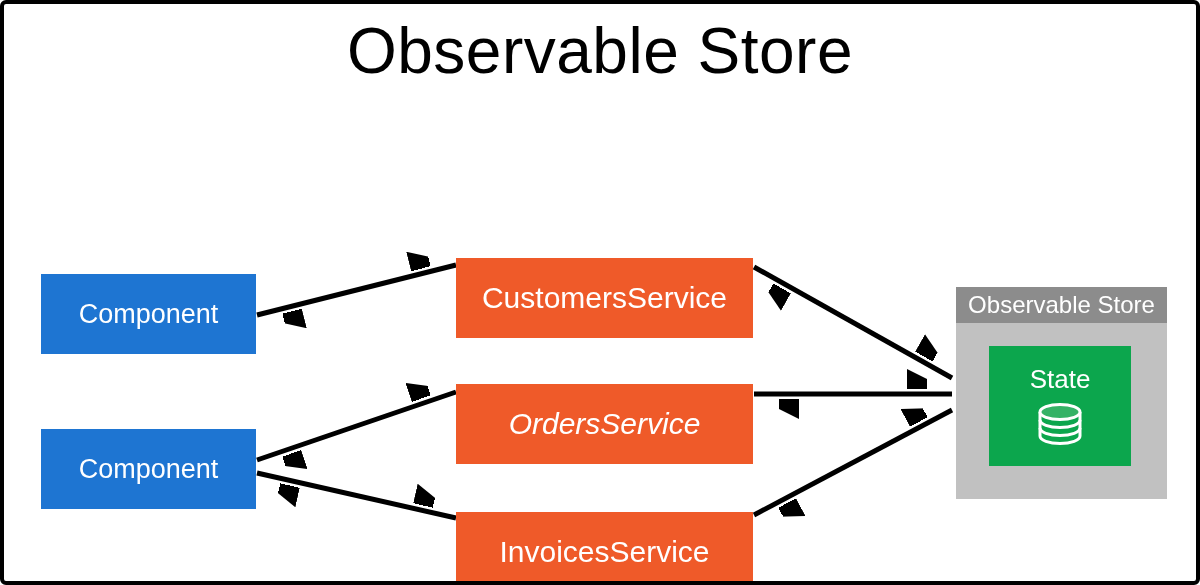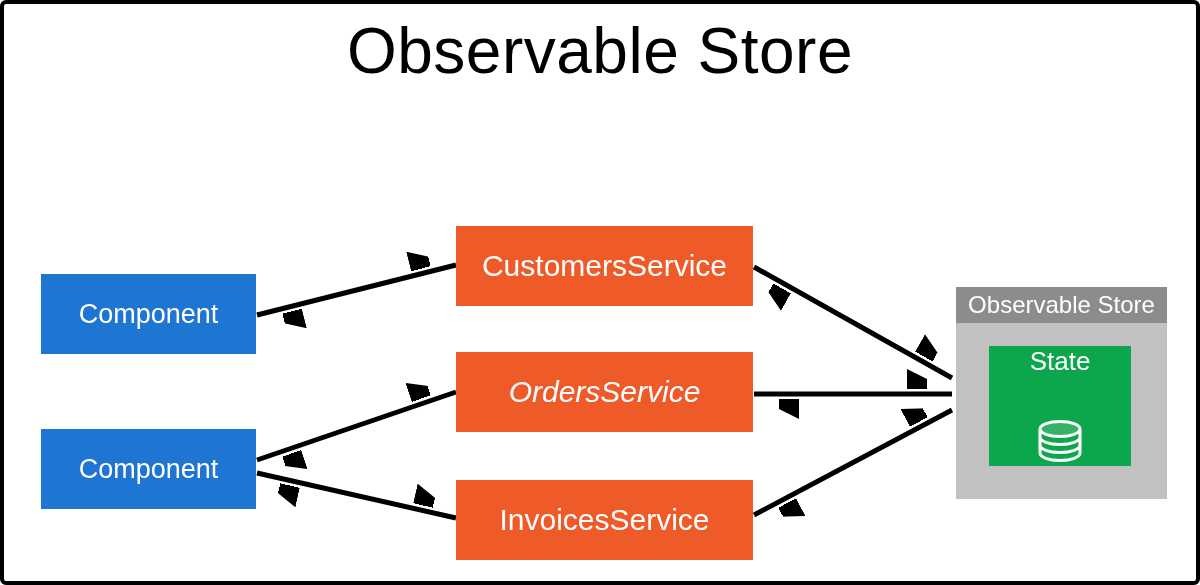--- a/index.html
+++ b/index.html
@@ -60,20 +60,21 @@
   }
   .component-1 { top: 270px; }
   .component-2 { top: 425px; }
 
   .service {
     left: 452px;
     width: 297px;
     height: 80px;
     background: var(--service, #EF5A29);
     font-size: 30px;
+    margin-top: 32px;
   }
   .service-1 { top: 222px; }
   .service-2 { top: 348px; font-style: italic; }
   .service-3 { top: 476px; }
 
   .store {
     position: absolute;
     left: 952px;
     top: 283px;
     width: 211px;
@@ -93,21 +94,21 @@
   .state-box {
     position: absolute;
     left: 33px;
     top: 59px;
     width: 142px;
     height: 120px;
     background: var(--state, #0CA64D);
     display: flex;
     flex-direction: column;
     align-items: center;
-    justify-content: space-between;
+    justify-content: center;
     gap: 8px;
     color: #fff;
   }
   .state-label { font-size: 26px; }
   .db-icon { display: block; }
 </style>
 </head>
 <body>
 
 <div class="canvas">

